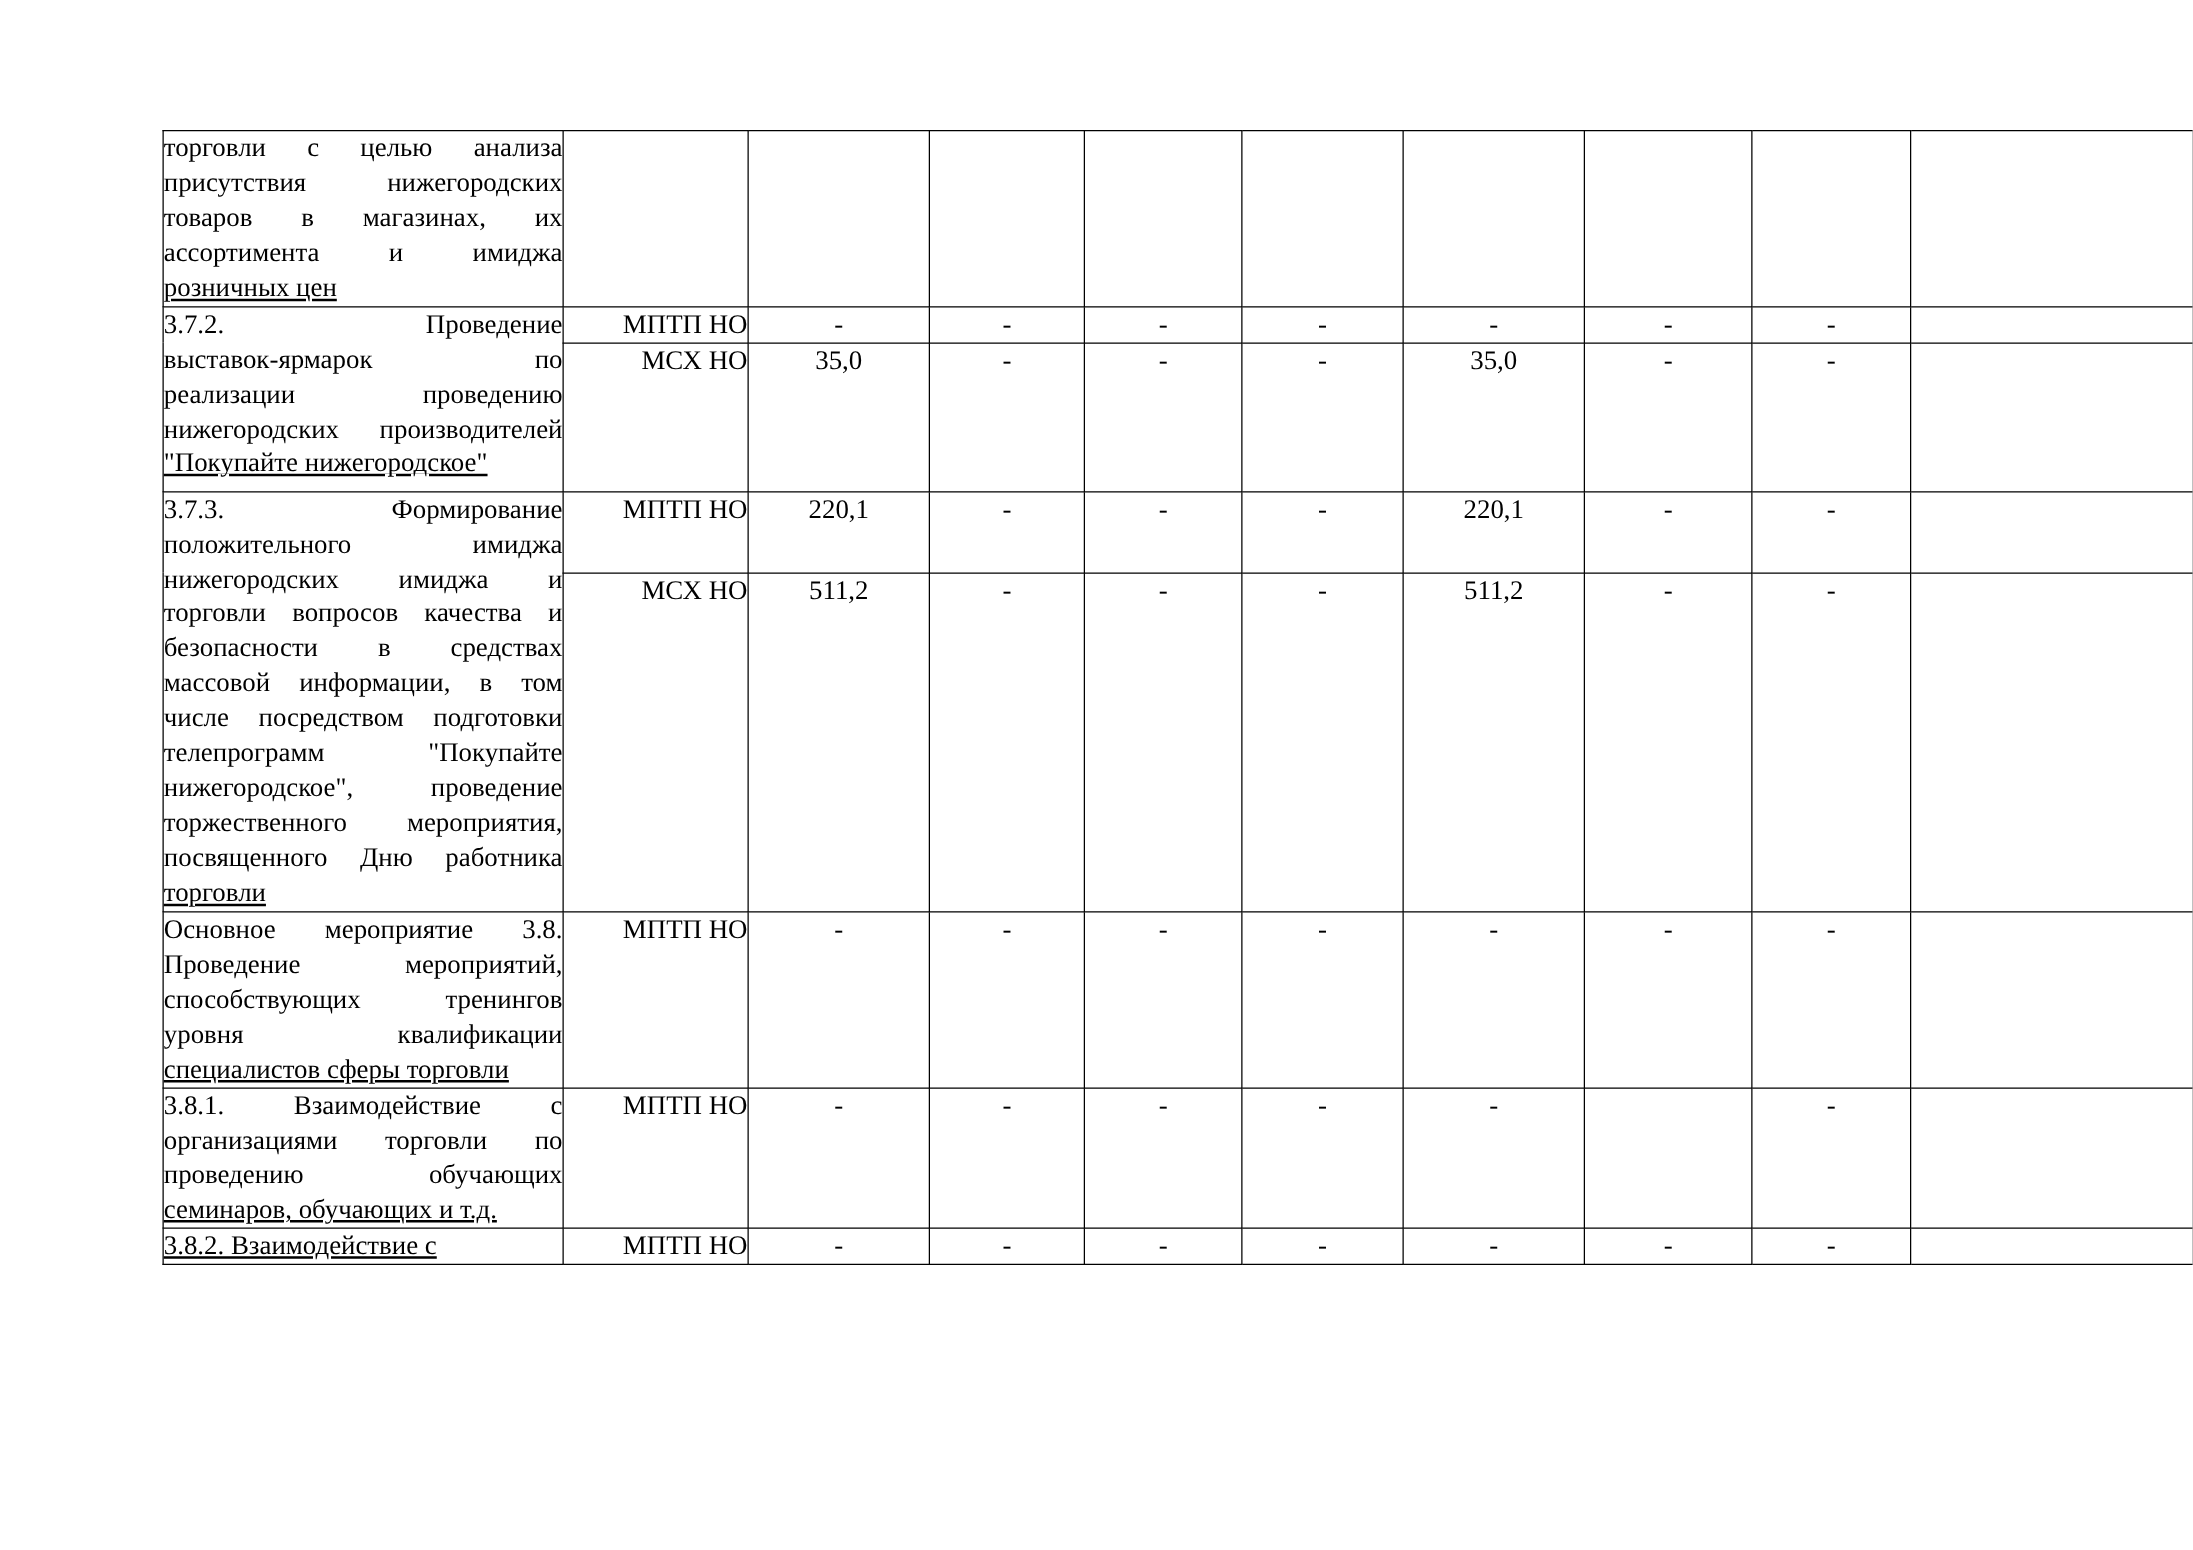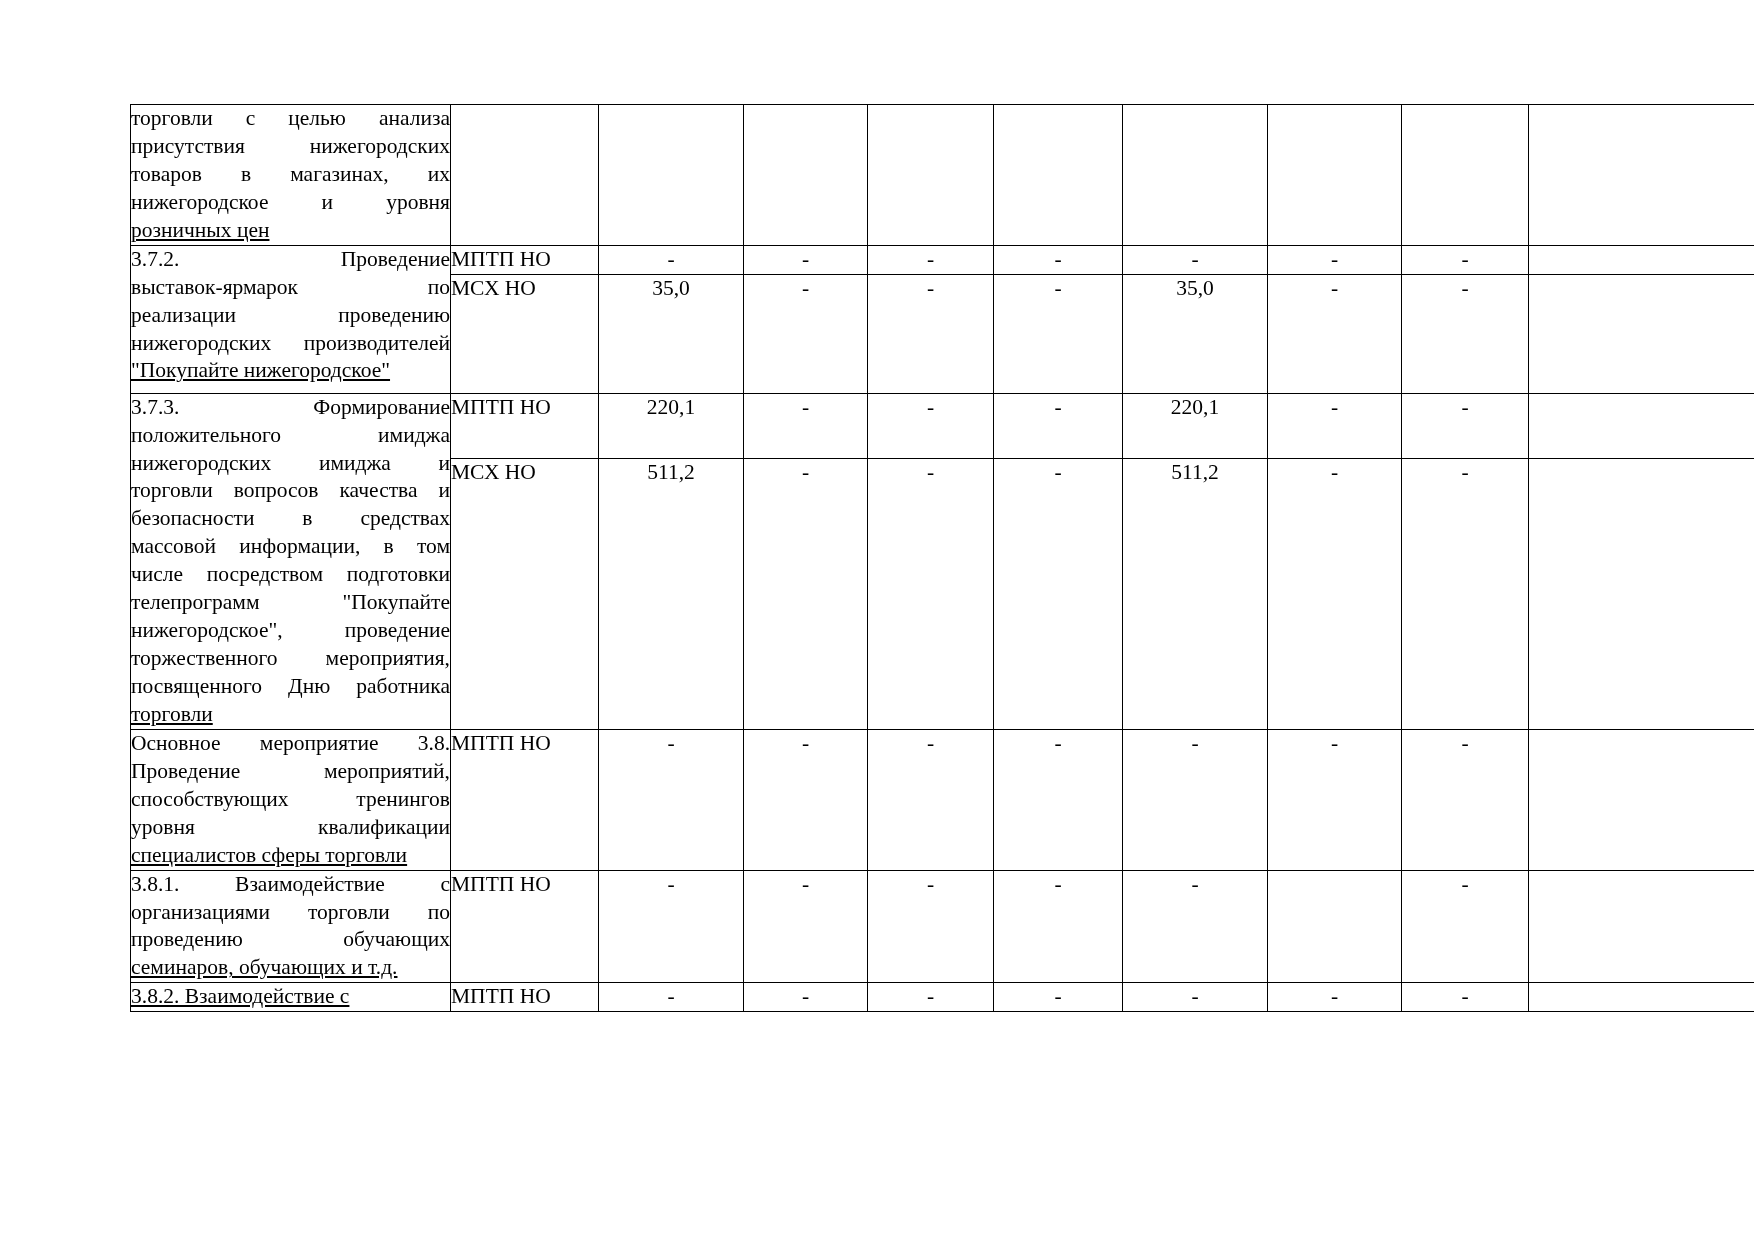--- a/index.html
+++ b/index.html
@@ -54,21 +54,21 @@
     text-align-last: justify;
     white-space: nowrap;
   }
   td.desc .line.last {
     text-align-last: left;
     text-decoration: underline;
   }
   
   td.exec {
     width: 148px;
-    text-align: left;
+    text-align: right;
     vertical-align: top;
     padding-top: 6px;
     padding-bottom: 6px;
   }
   
   td.num {
     text-align: center;
     vertical-align: top;
     padding-top: 6px;
     padding-bottom: 6px;
@@ -100,21 +100,21 @@
           <col style="width:127px">
         <col style="width:226px">
       </colgroup>
       <tbody>
 
         <tr>
           <td class="desc" rowspan="1">
             <span class="line">торговли с целью анализа</span>
             <span class="line">присутствия нижегородских</span>
             <span class="line">товаров в магазинах, их</span>
-            <span class="line">нижегородское и уровня</span>
+            <span class="line">ассортимента и имиджа</span>
             <span class="line last">розничных цен</span>
           </td>
           <td class="exec"></td>
           <td class="num n1"></td>
           <td class="num n2"></td>
           <td class="num n3"></td>
           <td class="num n4"></td>
           <td class="num n5"></td>
           <td class="num n6"></td>
           <td class="num n7"></td>

